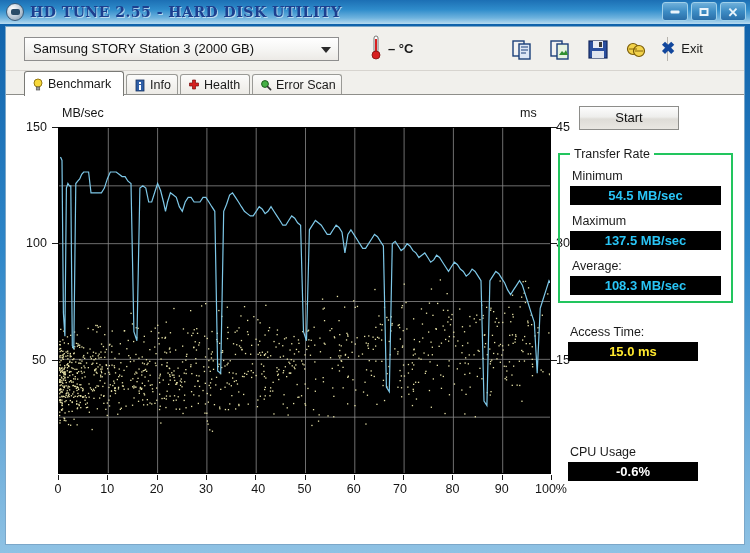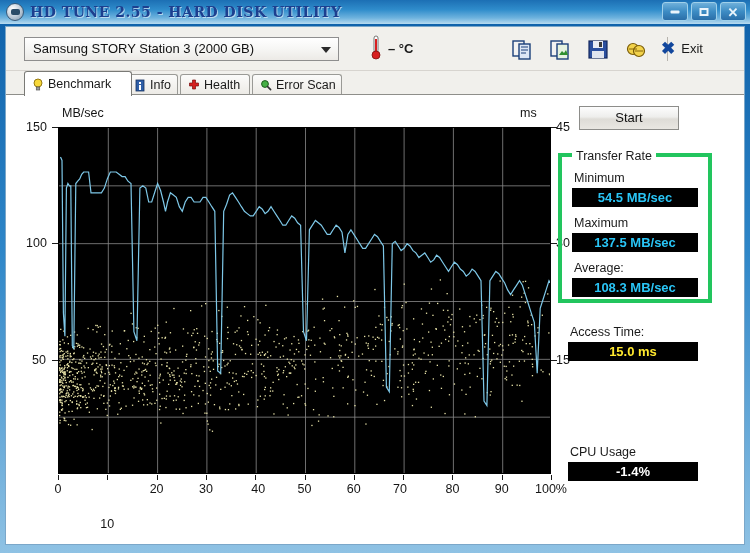--- a/index.html
+++ b/index.html
@@ -149,22 +149,22 @@
   
   .side{position:absolute;left:546px;top:0;width:166px;height:449px;}
   .start-btn{
     position:absolute;left:27px;top:11px;width:100px;height:24px;
     background:linear-gradient(180deg,#fdfdfd 0%,#eeeeec 45%,#dedcd7 55%,#e9e7e2 100%);
     border:1px solid #8d8d8a;
     box-sizing:border-box;
     font-size:13px;color:#111;text-align:center;line-height:22px;
   }
   .group{
-    position:absolute;left:6px;width:154px;
-    border:4px solid #22c55e;
+    position:absolute;left:6px;width:175px;
+    border:2px solid #22c55e;
     box-sizing:border-box;
   }
   .group-title{
     position:absolute;left:10px;top:-8px;background:#ffffff;
     padding:0 4px;font-size:12.5px;color:#1a1a1a;
   }
   .fld-lbl{font-size:12.5px;color:#1a1a1a;margin:0 0 3px 2px;}
   .val{
     height:19px;line-height:19px;background:#000;
     font-size:13px;font-weight:bold;text-align:center;
@@ -239,21 +239,21 @@
         <div class="tb-sep"></div>
       </div>
 
       <div class="exit-btn">
         <span class="exit-x">✖</span>
         <span class="exit-lbl">Exit</span>
       </div>
     </div>
 
     <div class="tabs">
-      <div class="tab active" style="left:18px;width:108px;align-items:center;">
+      <div class="tab active" style="left:18px;width:100px;align-items:center;">
         <svg class="tab-ico" viewBox="0 0 12 13">
           <circle cx="6" cy="5" r="4" fill="#f7d83a" stroke="#8a6d09" stroke-width="0.9"></circle>
           <rect x="4.3" y="9" width="3.4" height="3" fill="#9a9a9a" stroke="#555" stroke-width="0.7"></rect>
         </svg>
         <span>Benchmark</span>
       </div>
       <div class="tab" style="left:120px;width:52px;">
         <svg class="tab-ico" viewBox="0 0 12 13">
           <rect x="2" y="1" width="8" height="11" fill="#2f5fa8" stroke="#16305e" stroke-width="0.8"></rect>
           <rect x="5" y="3" width="2" height="2" fill="#fff"></rect>
@@ -1470,21 +1470,21 @@
                 <rect x="150.9" y="259.2" width="1.3" height="1.3" fill="#e8e3a8"></rect>
               </g>
             <polyline id="rate-line" fill="none" stroke="#7ec8e8" stroke-width="1.2" points="1.5,28.9 3.0,32.4 4.4,185.1 5.9,208.2 7.4,60.1 8.9,55.5 10.4,57.8 11.8,57.8 13.3,217.5 14.8,220.9 16.8,55.5 18.7,53.2 20.7,50.9 22.7,46.3 24.7,44.0 27.1,44.0 29.6,44.0 32.0,64.8 34.5,64.8 37.0,64.8 39.4,64.8 42.4,64.8 45.4,60.1 48.3,50.9 51.3,44.0 54.2,44.0 57.2,44.0 60.1,46.3 63.1,48.6 66.1,48.6 69.0,53.2 72.0,55.5 74.9,203.6 77.9,212.8 80.9,60.1 83.8,57.8 86.8,60.1 89.7,74.0 92.7,74.0 95.6,64.8 98.6,55.5 101.6,62.5 104.5,74.0 106.5,83.3 108.5,74.0 111.4,64.8 114.4,67.1 117.3,69.4 120.3,78.7 123.3,83.3 126.2,74.0 129.2,69.4 132.1,69.4 135.1,74.0 138.0,74.0 141.0,74.0 144.0,69.4 146.9,69.4 149.9,74.0 152.8,78.7 155.8,83.3 158.7,242.9 161.7,245.2 164.7,83.3 167.6,76.3 170.6,67.1 173.5,64.8 176.5,69.4 179.5,74.0 182.4,78.7 185.4,83.3 188.3,85.6 191.3,87.9 194.2,87.9 197.2,83.3 200.2,78.7 203.1,81.0 206.1,85.6 209.0,83.3 212.0,78.7 214.9,83.3 217.9,87.9 220.9,92.5 223.8,97.2 226.8,97.2 229.7,92.5 232.7,87.9 235.7,90.2 238.6,94.8 241.6,97.2 244.5,203.6 247.5,212.8 250.4,101.8 253.4,97.2 256.4,92.5 259.3,94.8 262.3,97.2 265.2,101.8 268.2,106.4 271.2,106.4 274.1,101.8 277.1,97.2 280.0,99.5 283.0,104.1 285.9,124.9 288.9,106.4 291.9,101.8 294.8,106.4 297.8,111.0 300.7,115.7 303.7,120.3 306.6,120.3 309.6,115.7 312.6,111.0 315.5,106.4 318.5,108.7 321.4,113.4 324.4,118.0 327.4,259.1 330.3,263.7 333.3,115.7 336.2,113.4 339.2,118.0 342.1,122.6 345.1,120.3 348.1,115.7 351.0,118.0 354.0,122.6 356.9,124.9 359.9,129.5 362.8,127.2 365.8,124.9 368.8,129.5 371.7,134.2 374.7,131.9 377.6,127.2 380.6,129.5 383.6,134.2 386.5,138.8 389.5,143.4 392.4,138.8 395.4,134.2 398.3,136.5 401.3,141.1 404.3,143.4 407.2,148.1 410.2,145.7 413.1,141.1 416.1,143.4 419.1,148.1 422.0,152.7 425.0,273.0 427.9,277.6 430.9,152.7 433.8,148.1 436.8,143.4 439.8,145.7 442.7,150.4 445.7,155.0 448.6,161.9 451.6,166.6 454.5,161.9 457.5,157.3 460.5,152.7 463.4,157.3 466.4,166.6 469.3,175.8 472.3,185.1 475.3,194.3 478.2,245.2 481.2,180.4 484.1,171.2 487.1,161.9 490.0,152.7 493.0,157.3"></polyline>
           </svg>
         </div>
 
         <div id="xticks">
             <div class="tickmark" style="left: 40px; top: 374px; width: 1px; height: 5px;"></div>
             <div class="xtick" style="top: 381px; left: 30px; width: 20px; text-align: center;">0</div>
             <div class="tickmark" style="left: 89.3px; top: 374px; width: 1px; height: 5px;"></div>
-            <div class="xtick" style="top: 381px; left: 79.3px; width: 20px; text-align: center; margin-top: 35px;">10</div>
+            <div class="xtick" style="top: 381px; left: 79.3px; width: 20px; text-align: center;">10</div>
             <div class="tickmark" style="left: 138.6px; top: 374px; width: 1px; height: 5px;"></div>
             <div class="xtick" style="top: 381px; left: 128.6px; width: 20px; text-align: center;">20</div>
             <div class="tickmark" style="left: 187.9px; top: 374px; width: 1px; height: 5px;"></div>
             <div class="xtick" style="top: 381px; left: 177.9px; width: 20px; text-align: center;">30</div>
             <div class="tickmark" style="left: 237.2px; top: 374px; width: 1px; height: 5px;"></div>
             <div class="xtick" style="top: 381px; left: 227.2px; width: 20px; text-align: right;">40</div>
             <div class="tickmark" style="left: 286.5px; top: 374px; width: 1px; height: 5px;"></div>
             <div class="xtick" style="top: 381px; left: 276.5px; width: 20px; text-align: center;">50</div>
             <div class="tickmark" style="left: 335.8px; top: 374px; width: 1px; height: 5px;"></div>
             <div class="xtick" style="top: 381px; left: 325.8px; width: 20px; text-align: center;">60</div>
@@ -1514,19 +1514,19 @@
         </div>
 
         <div style="position:absolute;left:16px;top:230px;width:130px;">
           <div class="fld-lbl">Access Time:</div>
           <div class="val yellow">15.0 ms</div>
         </div>
 
 
         <div style="position:absolute;left:16px;top:350px;width:130px;">
           <div class="fld-lbl">CPU Usage</div>
-          <div class="val white">-1.4%</div>
+          <div class="val white">-0.6%</div>
         </div>
 
       </div>
     </div>
   </div>
 </div>
 
 </body></html>

